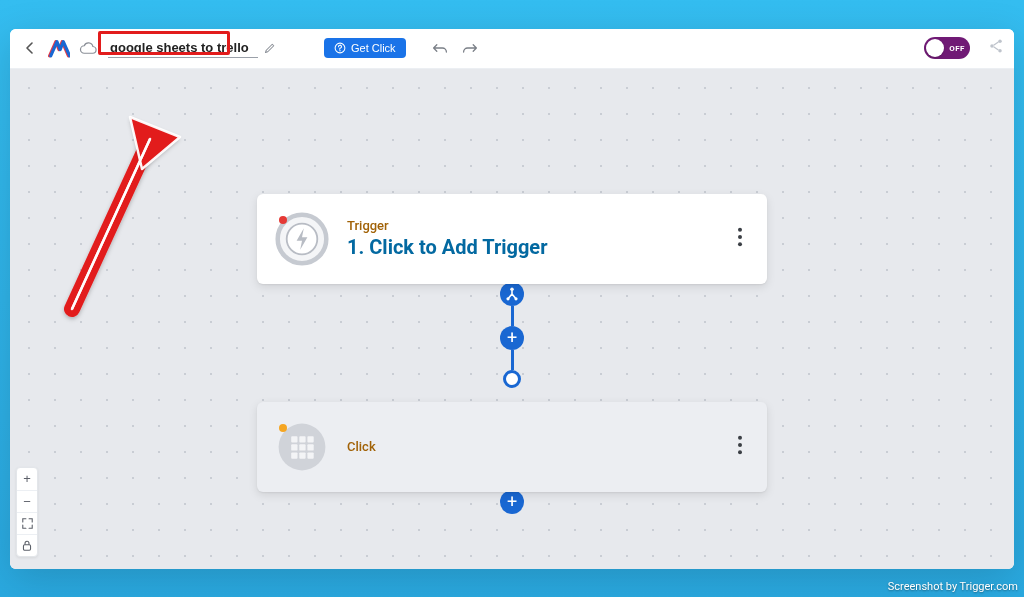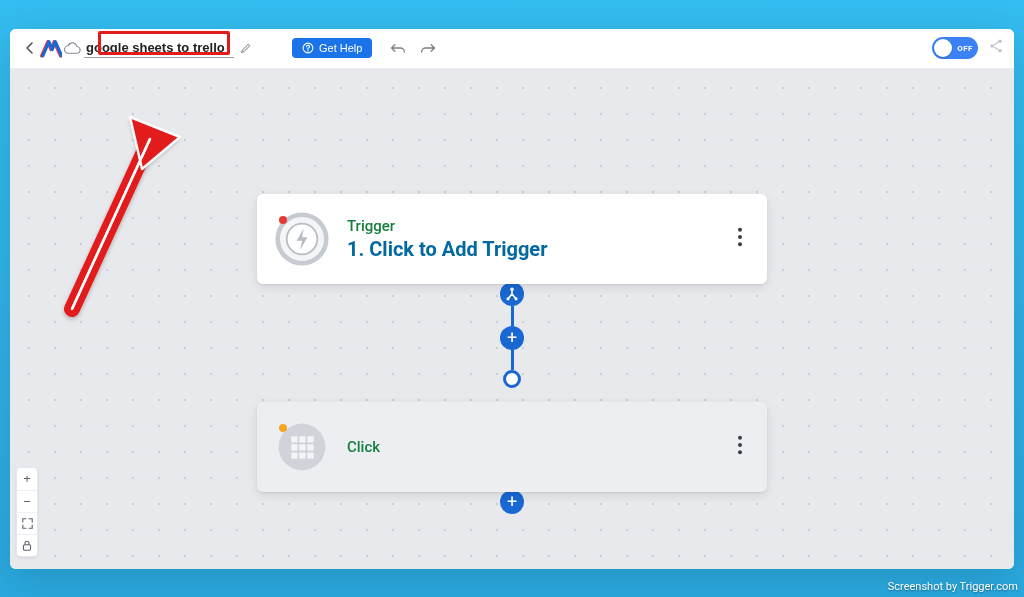--- a/index.html
+++ b/index.html
@@ -21,21 +21,21 @@
     overflow: hidden;
   }
   
   .top-bar {
     height: 40px;
     background: #fff;
     border-bottom: 1px solid #eceff3;
     display: flex;
     align-items: center;
     padding: 0 10px;
-    gap: 0;
+    gap: 8px;
     position: relative;
   }
   .back-btn {
     width: 20px; height: 20px;
     display:flex; align-items:center; justify-content:center;
     color:#555;
     cursor:pointer;
   }
   .logo {
     width:22px; height:22px;
@@ -85,21 +85,21 @@
     margin-left:40px;
   }
   .undo-redo {
     display:flex; gap:14px; margin-left:18px;
     color:#6b7077;
   }
   .undo-redo span { cursor:pointer; }
   .spacer { flex:1; }
   .toggle {
     width: 46px; height: 22px;
-    background:#3b82f6;
+    background:#701a75;
     border-radius: 11px;
     position:relative;
     cursor:pointer;
     display:flex; align-items:center; justify-content:flex-end;
     padding-right:5px;
   }
   .toggle-knob {
     width:18px; height:18px;
     background:#fff;
     border-radius:50%;
@@ -167,22 +167,22 @@
     border-radius:50%;
     top:4px; left:4px;
   }
   .status-dot.red { background:#e53935; }
   .status-dot.amber { background:#f5a623; }
   .card-text {
     margin-left: 18px;
     flex:1;
   }
   .card-label {
-    font-size: 15px;
-    color:#15803d;
+    font-size: 13px;
+    color:#a16207;
     font-weight:500;
   }
   .card-title {
     font-size: 20px;
     font-weight:700;
     color:#0369a1;
     margin-top:2px;
   }
   .kebab {
     color:#3b3f45;
@@ -275,21 +275,21 @@
           </svg>
       </span>
     </div>
     <div class="redbox"></div>
     <button class="help-btn">
       <svg width="12" height="12" viewBox="0 0 16 16">
           <circle cx="8" cy="8" r="6.5" fill="none" stroke="#fff" stroke-width="1.4"></circle>
           <path d="M6 6.2a2 2 0 1 1 2.6 1.9c-.7.3-1 .7-1 1.4" stroke="#fff" stroke-width="1.4" fill="none" stroke-linecap="round"></path>
           <circle cx="8" cy="11.6" r="0.9" fill="#fff"></circle>
         </svg>
-      <span>Get Help</span>
+      <span>Get Click</span>
     </button>
     <div class="undo-redo">
       <span>
         <svg width="16" height="12" viewBox="0 0 20 14">
             <path d="M6 3 L2 7 L6 11 M2 7 H13 a5 5 0 0 1 5 5" stroke="#7a7f87" stroke-width="1.6" fill="none" stroke-linecap="round" stroke-linejoin="round"></path>
           </svg>
       </span>
       <span>
         <svg width="16" height="12" viewBox="0 0 20 14">
             <path d="M14 3 L18 7 L14 11 M18 7 H7 a5 5 0 0 0 -5 5" stroke="#7a7f87" stroke-width="1.6" fill="none" stroke-linecap="round" stroke-linejoin="round"></path>

